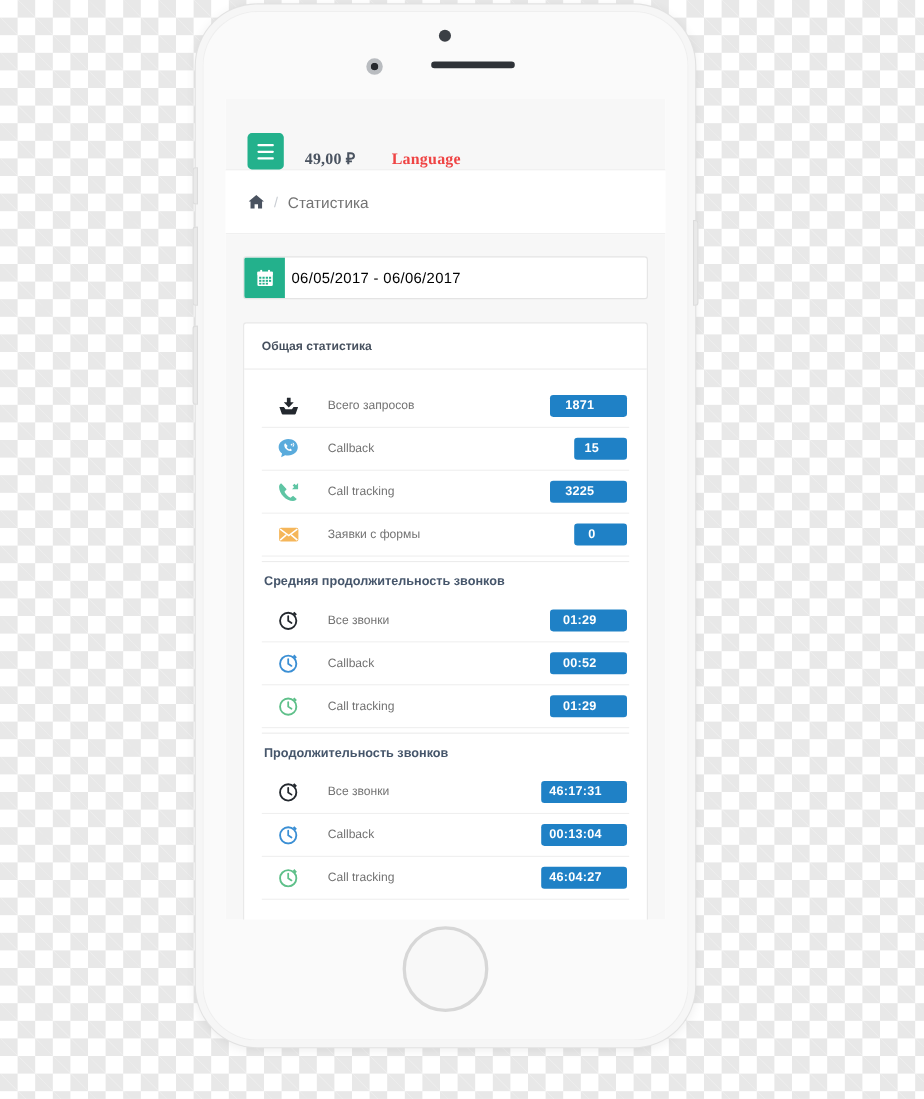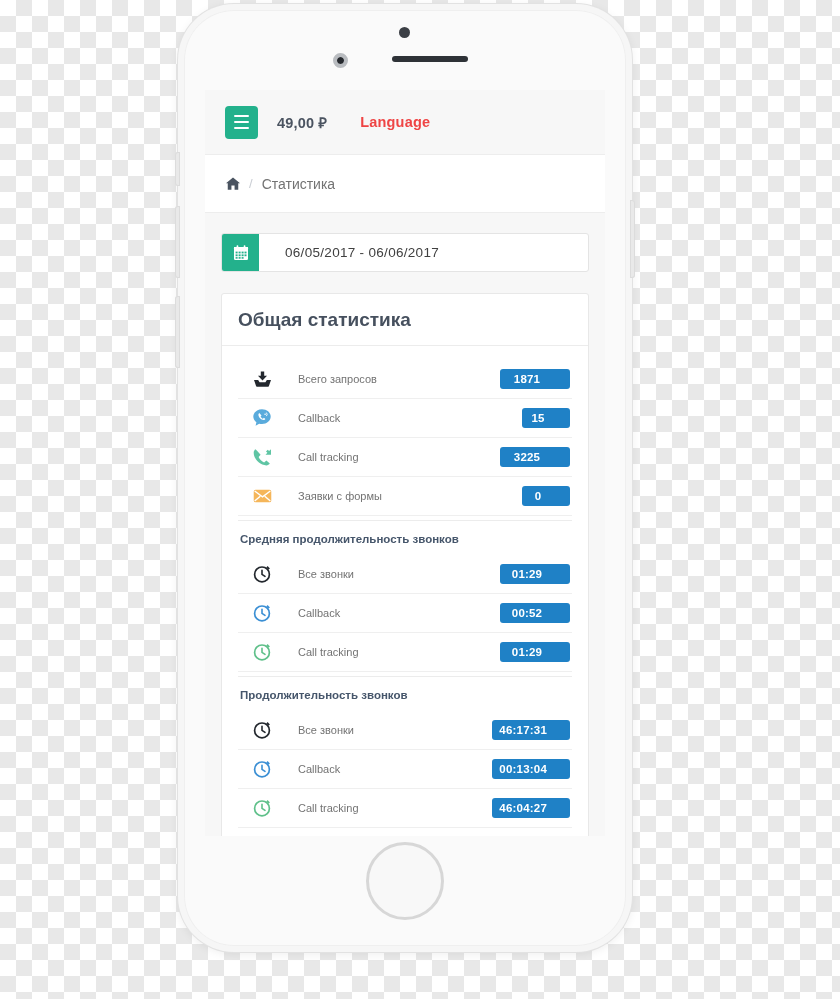--- a/index.html
+++ b/index.html
@@ -134,23 +134,24 @@
     background: #ffffff;
     overflow: hidden;
   }
 
   
   .topbar {
     height: 65px;
     background: #f7f7f7;
     border-bottom: 1px solid #ededed;
     display: flex;
-    align-items: center;
+    align-items: flex-end;
     padding-left: 20px;
     box-sizing: border-box;
+    font-family: Liberation Serif, serif;
   }
   .hamburger {
     width: 33px;
     height: 33px;
     background: #23b18c;
     border-radius: 4px;
     display: flex;
     flex-direction: column;
     align-items: center;
     justify-content: center;
@@ -234,40 +235,40 @@
     display: flex;
     align-items: center;
     justify-content: center;
     flex: 0 0 37px;
     cursor: pointer;
   }
   .date-text {
     flex: 1;
     display: flex;
     align-items: center;
-    padding-left: 26px;
+    padding-left: 6px;
     font-size: 13.5px;
-    color: #404040;
+    color: #000000;
     letter-spacing: 0.3px;
   }
 
   
   .panel {
     margin-top: 21px;
     background: #ffffff;
     border: 1px solid #e8e8e8;
     border-radius: 3px;
     box-shadow: 0 1px 1px rgba(0,0,0,0.03);
   }
   .panel-head {
     padding: 15px 16px 14px 16px;
     border-bottom: 1px solid #ececec;
   }
   .panel-title {
-    font-size: 19px;
+    font-size: 11px;
     font-weight: 700;
     color: #46505e;
   }
   .panel-body {
     padding: 14px 16px 26px 16px;
   }
 
   .section-label {
     font-size: 11.5px;
     font-weight: 700;

